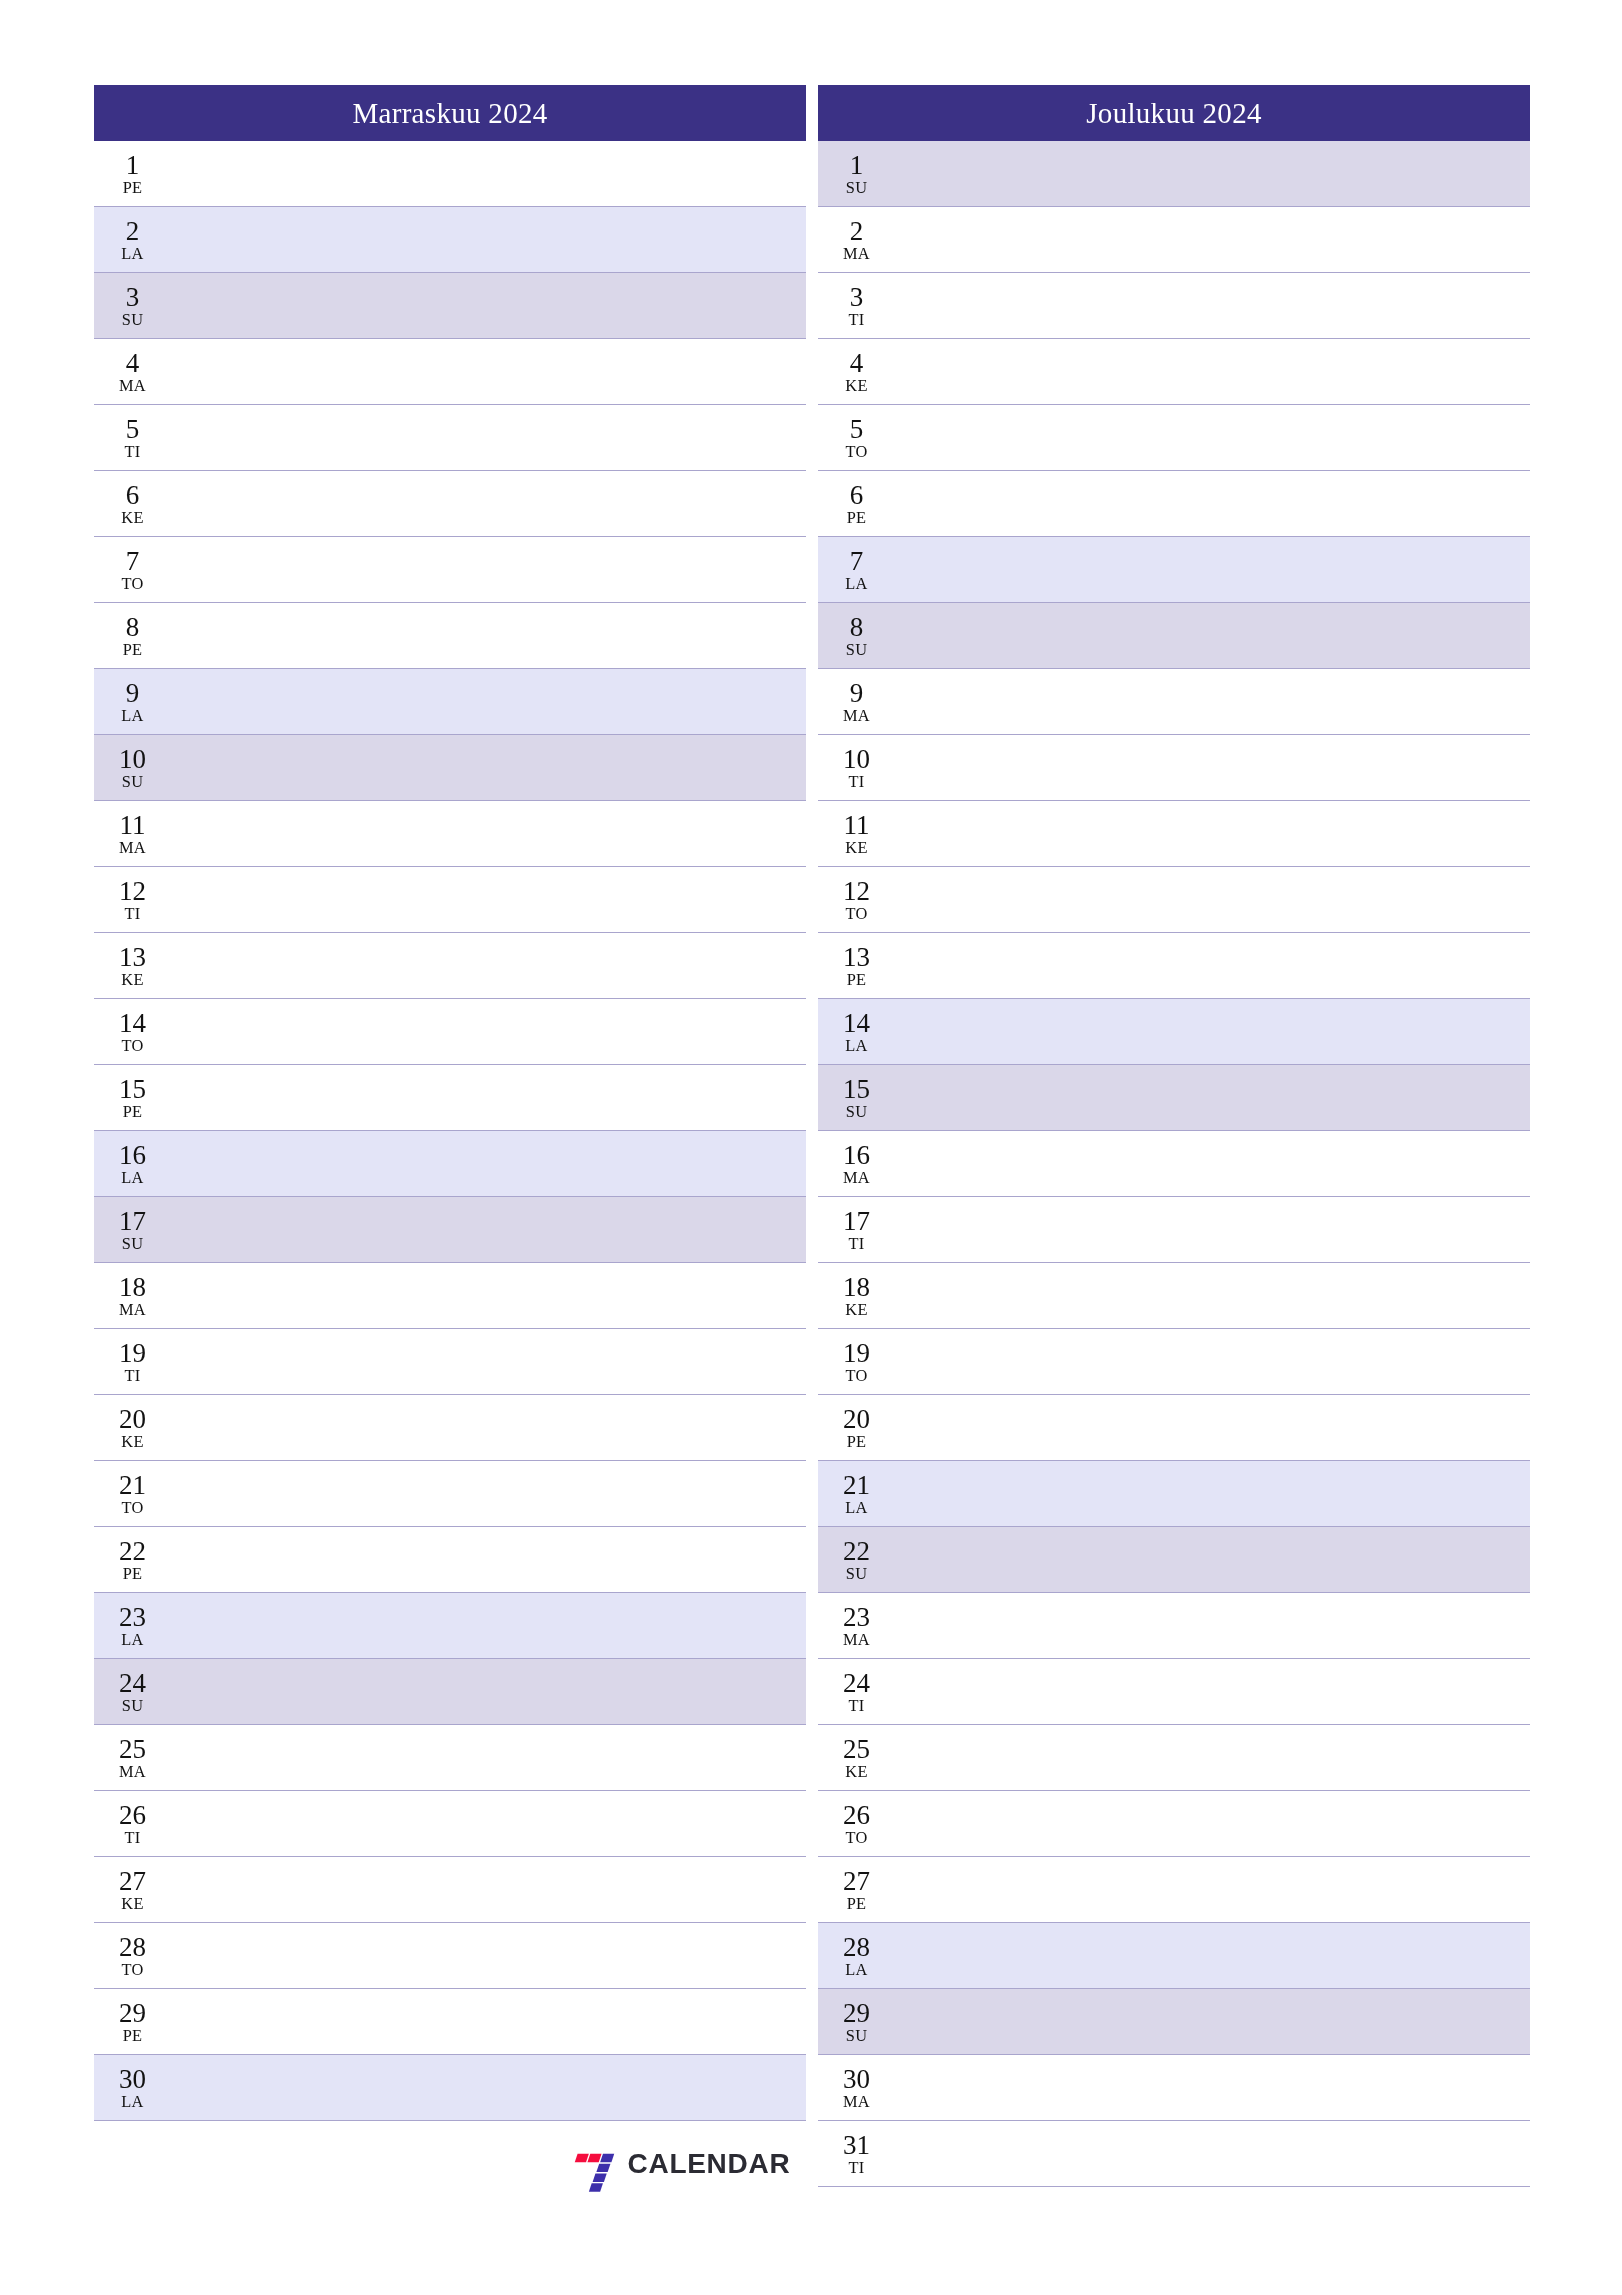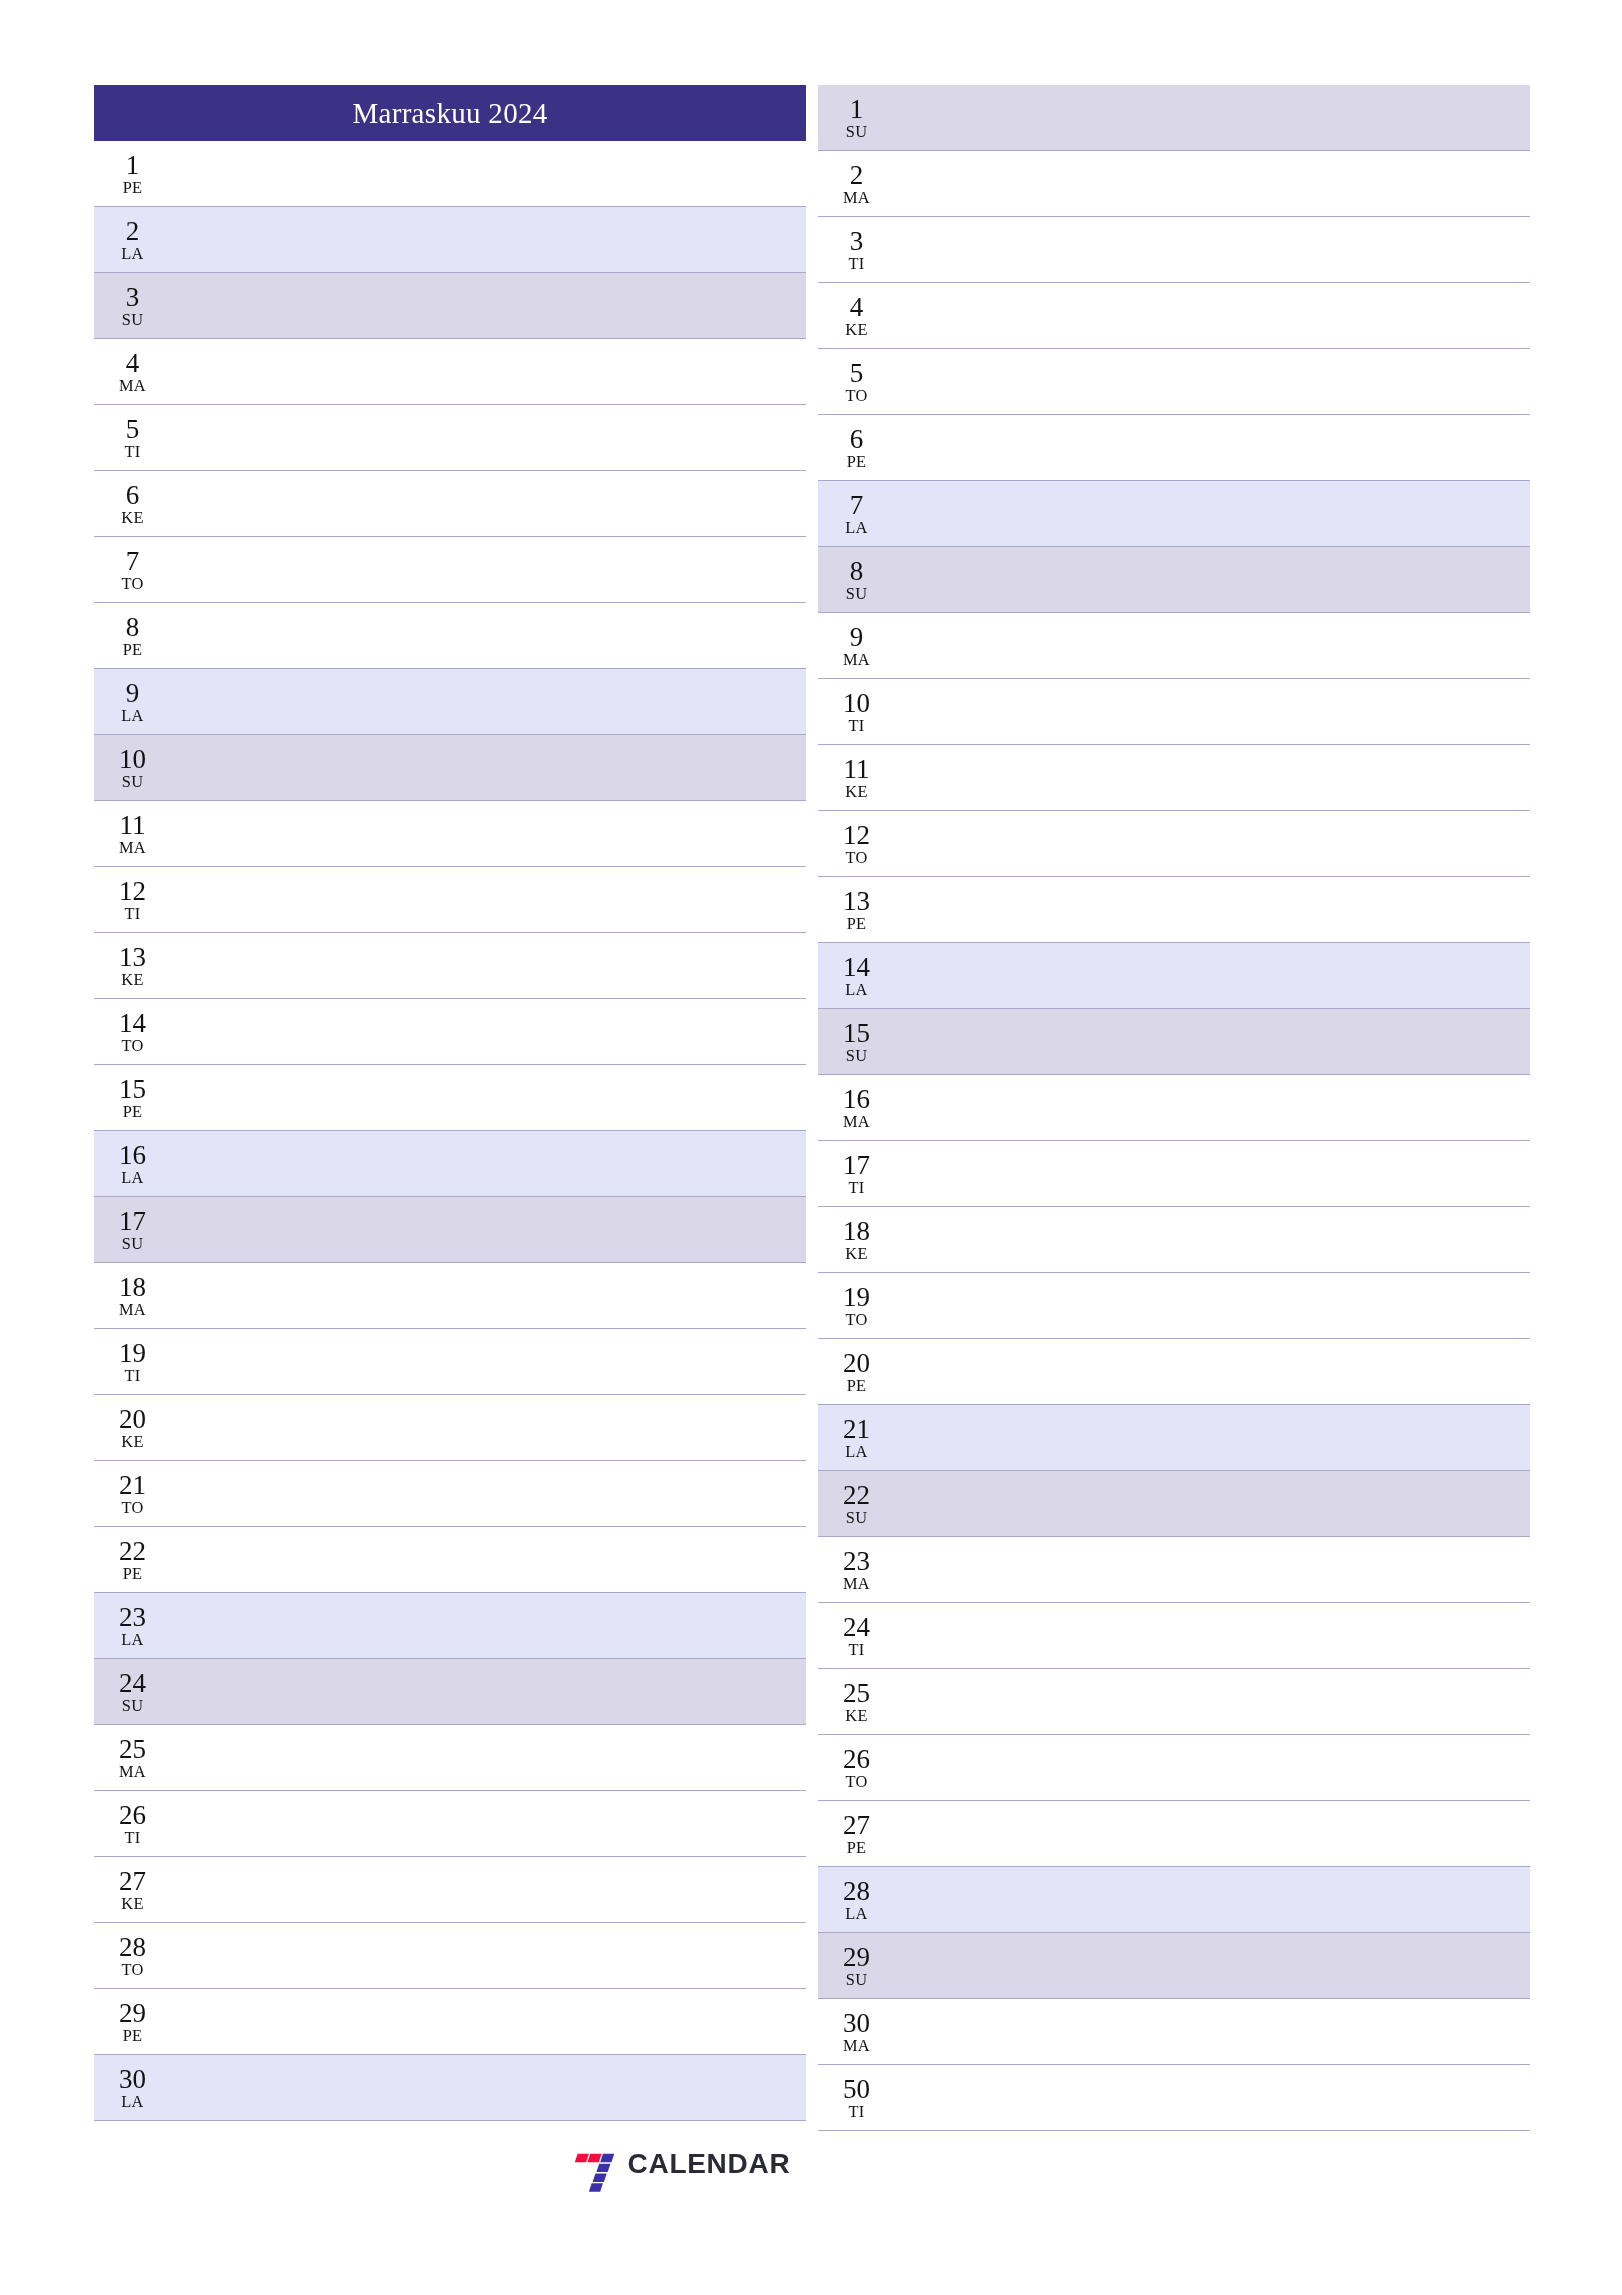--- a/index.html
+++ b/index.html
@@ -350,20 +350,21 @@
           <div class="day-label">
             <div class="day-num">30</div>
             <div class="day-dow">LA</div>
           </div>
           <div class="day-space"></div>
         </div>
       </div>
   </div>
 
   <div class="month-col">
+    <div class="month-header">Joulukuu 2024</div>
     <div class="days">
         <div class="day-row sun">
           <div class="day-label">
             <div class="day-num">1</div>
             <div class="day-dow">SU</div>
           </div>
           <div class="day-space"></div>
         </div>
         <div class="day-row">
           <div class="day-label">
@@ -563,21 +564,21 @@
         </div>
         <div class="day-row">
           <div class="day-label">
             <div class="day-num">30</div>
             <div class="day-dow">MA</div>
           </div>
           <div class="day-space"></div>
         </div>
         <div class="day-row">
           <div class="day-label">
-            <div class="day-num">50</div>
+            <div class="day-num">31</div>
             <div class="day-dow">TI</div>
           </div>
           <div class="day-space"></div>
         </div>
       </div>
   </div>
 
 </div>
 
 <div class="logo-area">

